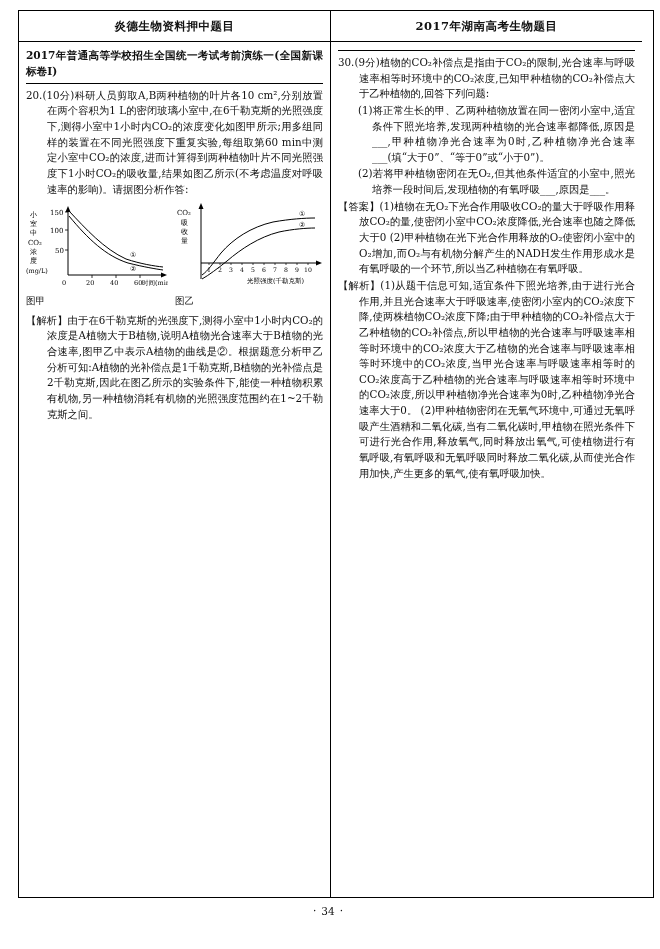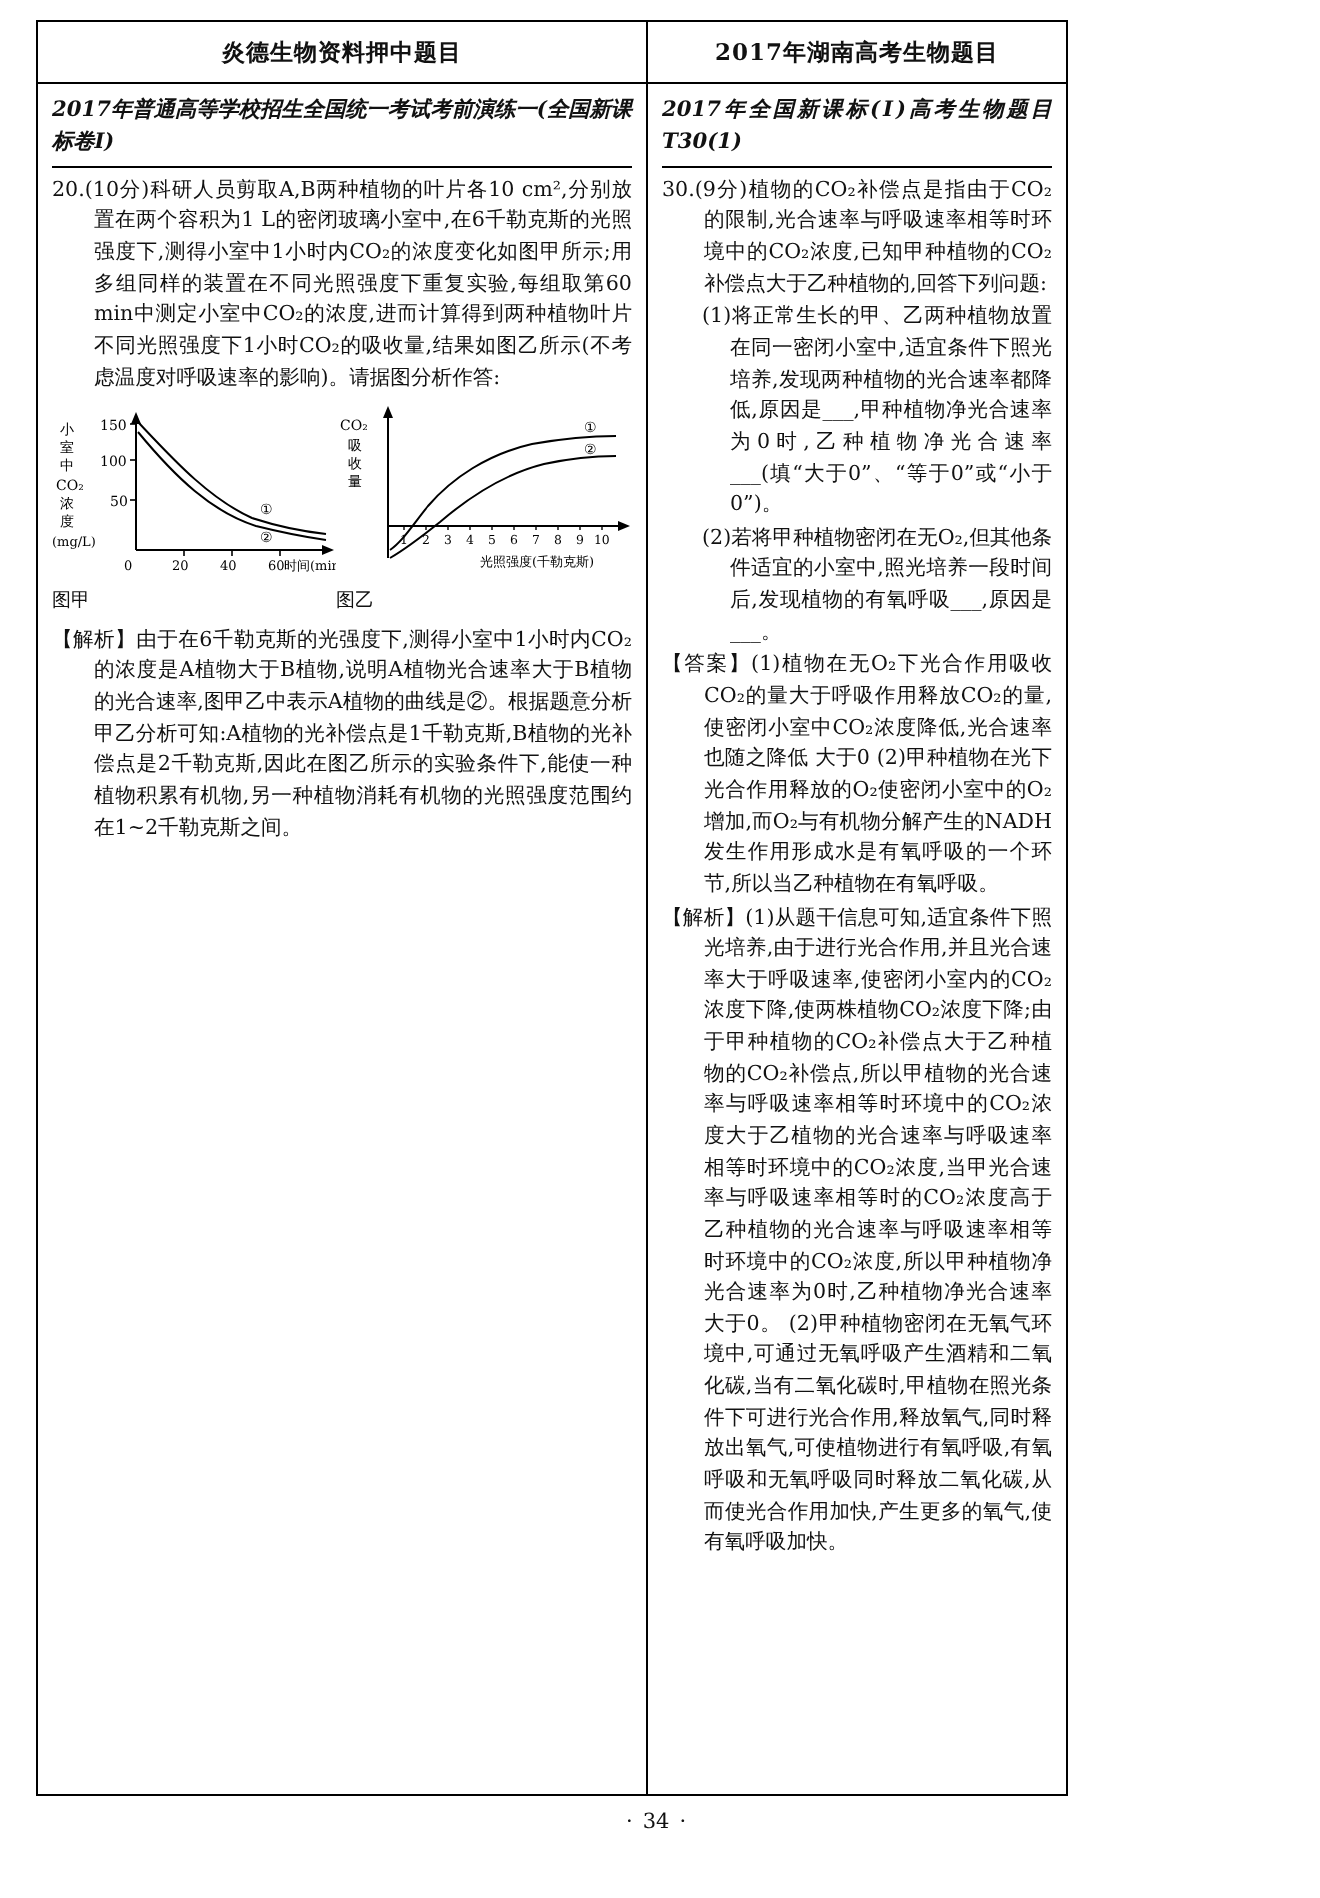--- a/index.html
+++ b/index.html
@@ -7,21 +7,21 @@
     width:660px;height:949px;
     font-family:"DejaVu Serif","Liberation Serif",serif;
     color:#111;
     position:relative;
   }
   .page{
     position:absolute;left:0;top:0;width:660px;height:949px;
     box-sizing:border-box;
   }
   .frame{
-    position:absolute;left:18px;top:10px;width:516px;height:888px;
+    position:absolute;left:18px;top:10px;width:636px;height:888px;
     border:1px solid #000;
     box-sizing:border-box;
     display:flex;
   }
   .col{
     box-sizing:border-box;
     padding:0;
     position:relative;
   }
   .col-left{width:312px;border-right:1px solid #000;}
@@ -36,21 +36,20 @@
     padding:5px 7px 4px 7px;
     font-size:10.3px;
     line-height:1.52;
     text-align:justify;
   }
   .title-line{
     font-weight:bold;
     font-size:10.6px;
     line-height:1.5;
     margin:1px 0 3px 0;
-    font-style:italic;
   }
   .rule{
     border:0;border-top:1px solid #000;margin:3px 0 4px 0;
   }
   p{margin:0 0 1px 0;}
   .hang{padding-left:14px;text-indent:-14px;}
   .hang2{padding-left:21px;text-indent:-21px;}
   .sub{padding-left:14px;margin-left:20px;}
   .bold{font-weight:normal;}
   .figs{
@@ -176,21 +175,20 @@
 
         <p class="hang2"><span class="bold">【解析】</span><span>由于在6千勒克斯的光强度下,测得小室中1小时内CO₂的浓度是A植物大于B植物,说明A植物光合速率大于B植物的光合速率,图甲乙中表示A植物的曲线是②。根据题意分析甲乙分析可知:A植物的光补偿点是1千勒克斯,B植物的光补偿点是2千勒克斯,因此在图乙所示的实验条件下,能使一种植物积累有机物,另一种植物消耗有机物的光照强度范围约在1~2千勒克斯之间。</span></p>
 
       </div>
     </div>
 
     <div class="col col-right">
       <div class="col-head">2017年湖南高考生物题目</div>
       <div class="col-body">
 
-        <div class="title-line">2017年全国新课标(Ⅰ)高考生物题目T30(1)</div>
         <hr class="rule">
 
         <p class="hang2"><span>30.(9分)</span><span>植物的CO₂补偿点是指由于CO₂的限制,光合速率与呼吸速率相等时环境中的CO₂浓度,已知甲种植物的CO₂补偿点大于乙种植物的,回答下列问题:</span></p>
 
         <p class="hang sub">(1)将正常生长的甲、乙两种植物放置在同一密闭小室中,适宜条件下照光培养,发现两种植物的光合速率都降低,原因是___,甲种植物净光合速率为0时,乙种植物净光合速率___(填“大于0”、“等于0”或“小于0”)。</p>
         <p class="hang sub">(2)若将甲种植物密闭在无O₂,但其他条件适宜的小室中,照光培养一段时间后,发现植物的有氧呼吸___,原因是___。</p>
 
         <p class="hang2"><span class="bold">【答案】</span><span>(1)植物在无O₂下光合作用吸收CO₂的量大于呼吸作用释放CO₂的量,使密闭小室中CO₂浓度降低,光合速率也随之降低 大于0 (2)甲种植物在光下光合作用释放的O₂使密闭小室中的O₂增加,而O₂与有机物分解产生的NADH发生作用形成水是有氧呼吸的一个环节,所以当乙种植物在有氧呼吸。</span></p>
 
         <p class="hang2"><span class="bold">【解析】</span><span>(1)从题干信息可知,适宜条件下照光培养,由于进行光合作用,并且光合速率大于呼吸速率,使密闭小室内的CO₂浓度下降,使两株植物CO₂浓度下降;由于甲种植物的CO₂补偿点大于乙种植物的CO₂补偿点,所以甲植物的光合速率与呼吸速率相等时环境中的CO₂浓度大于乙植物的光合速率与呼吸速率相等时环境中的CO₂浓度,当甲光合速率与呼吸速率相等时的CO₂浓度高于乙种植物的光合速率与呼吸速率相等时环境中的CO₂浓度,所以甲种植物净光合速率为0时,乙种植物净光合速率大于0。

